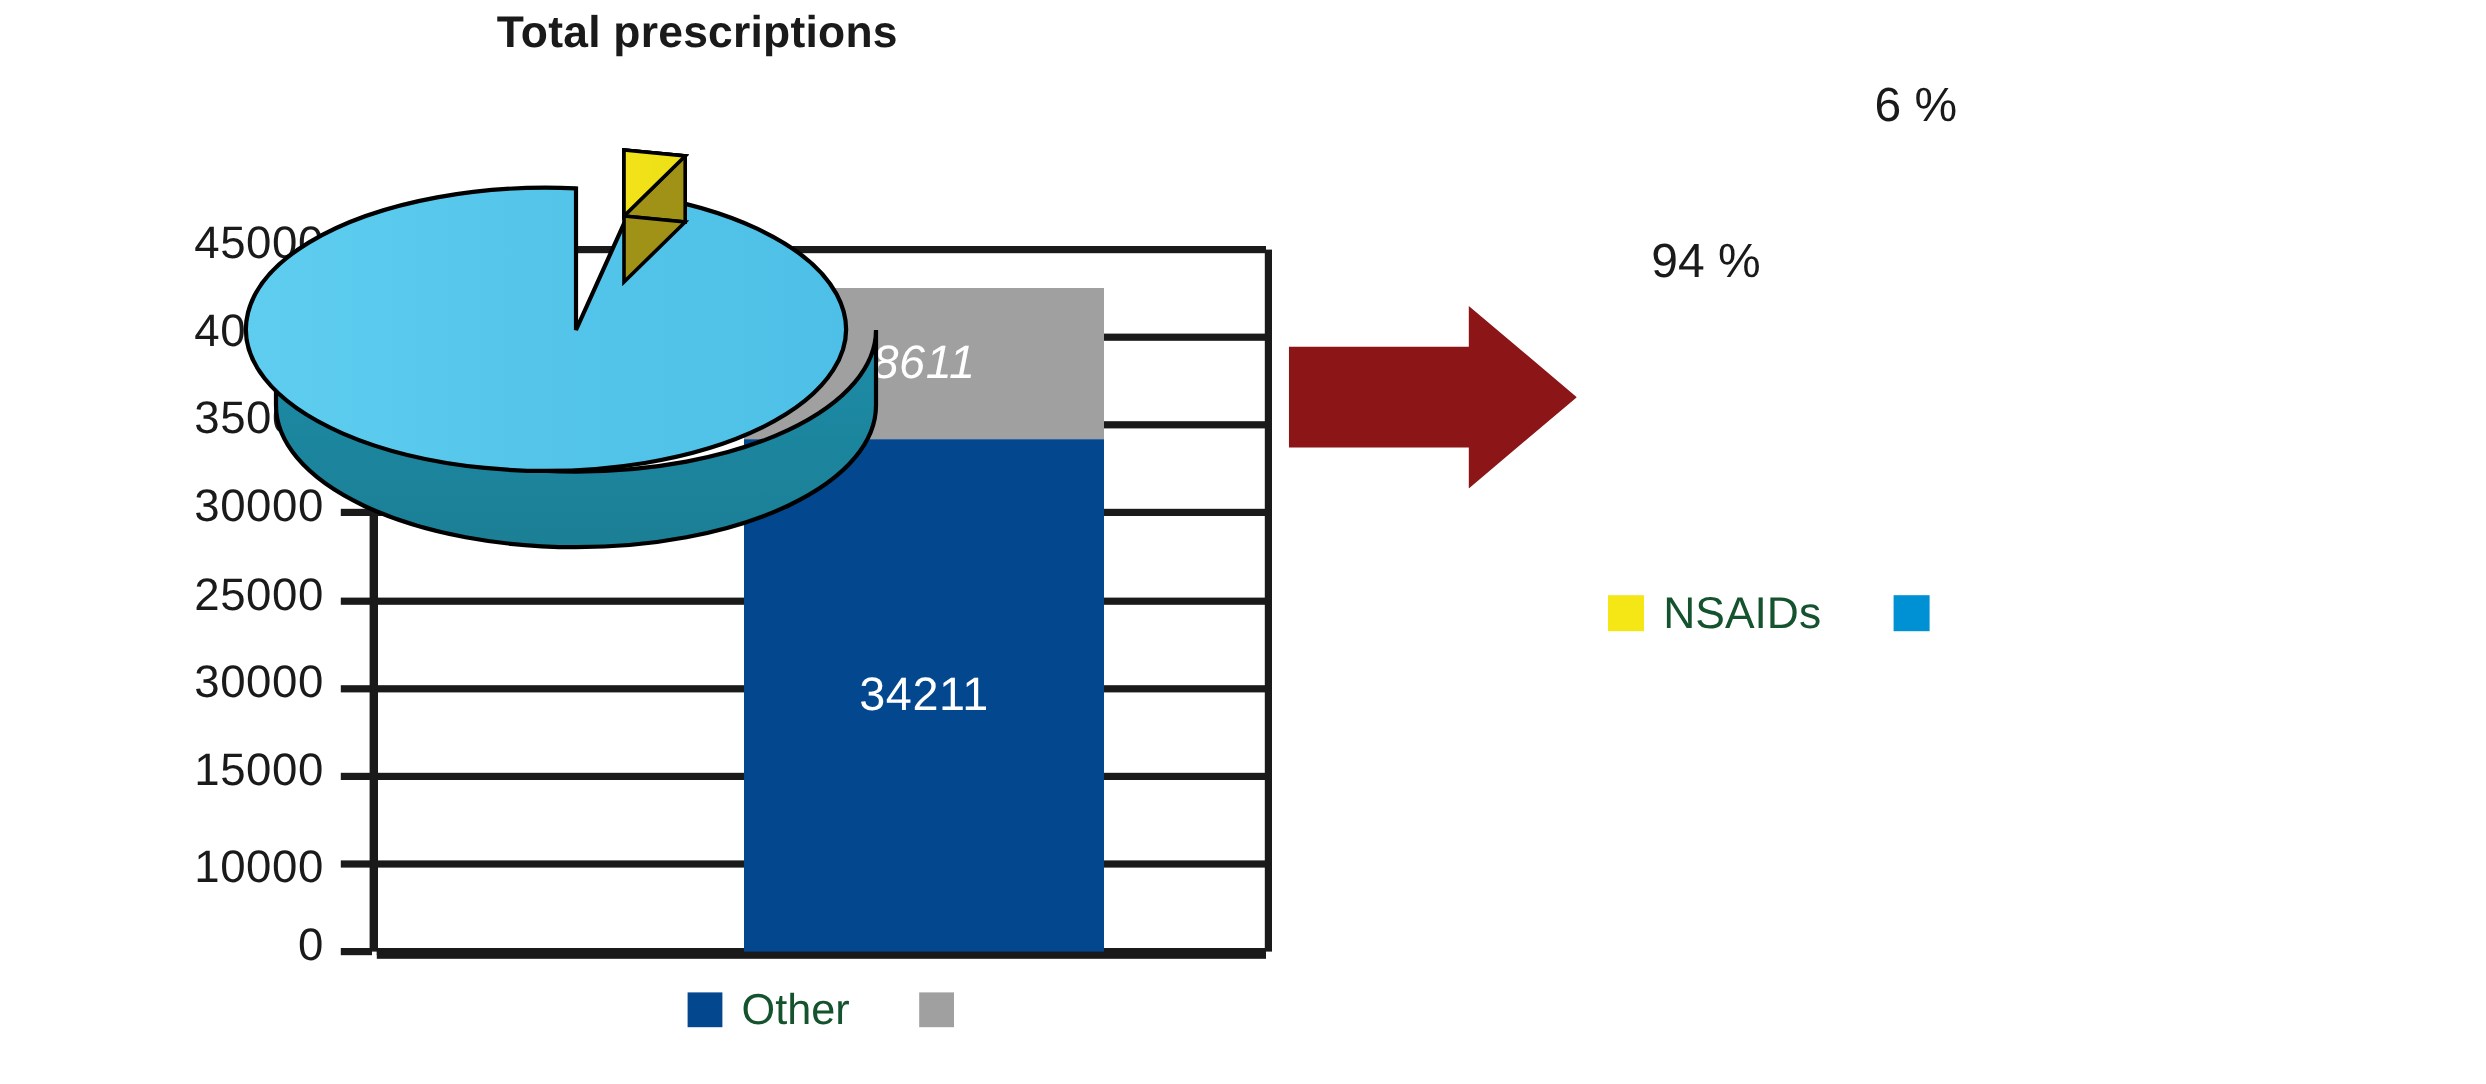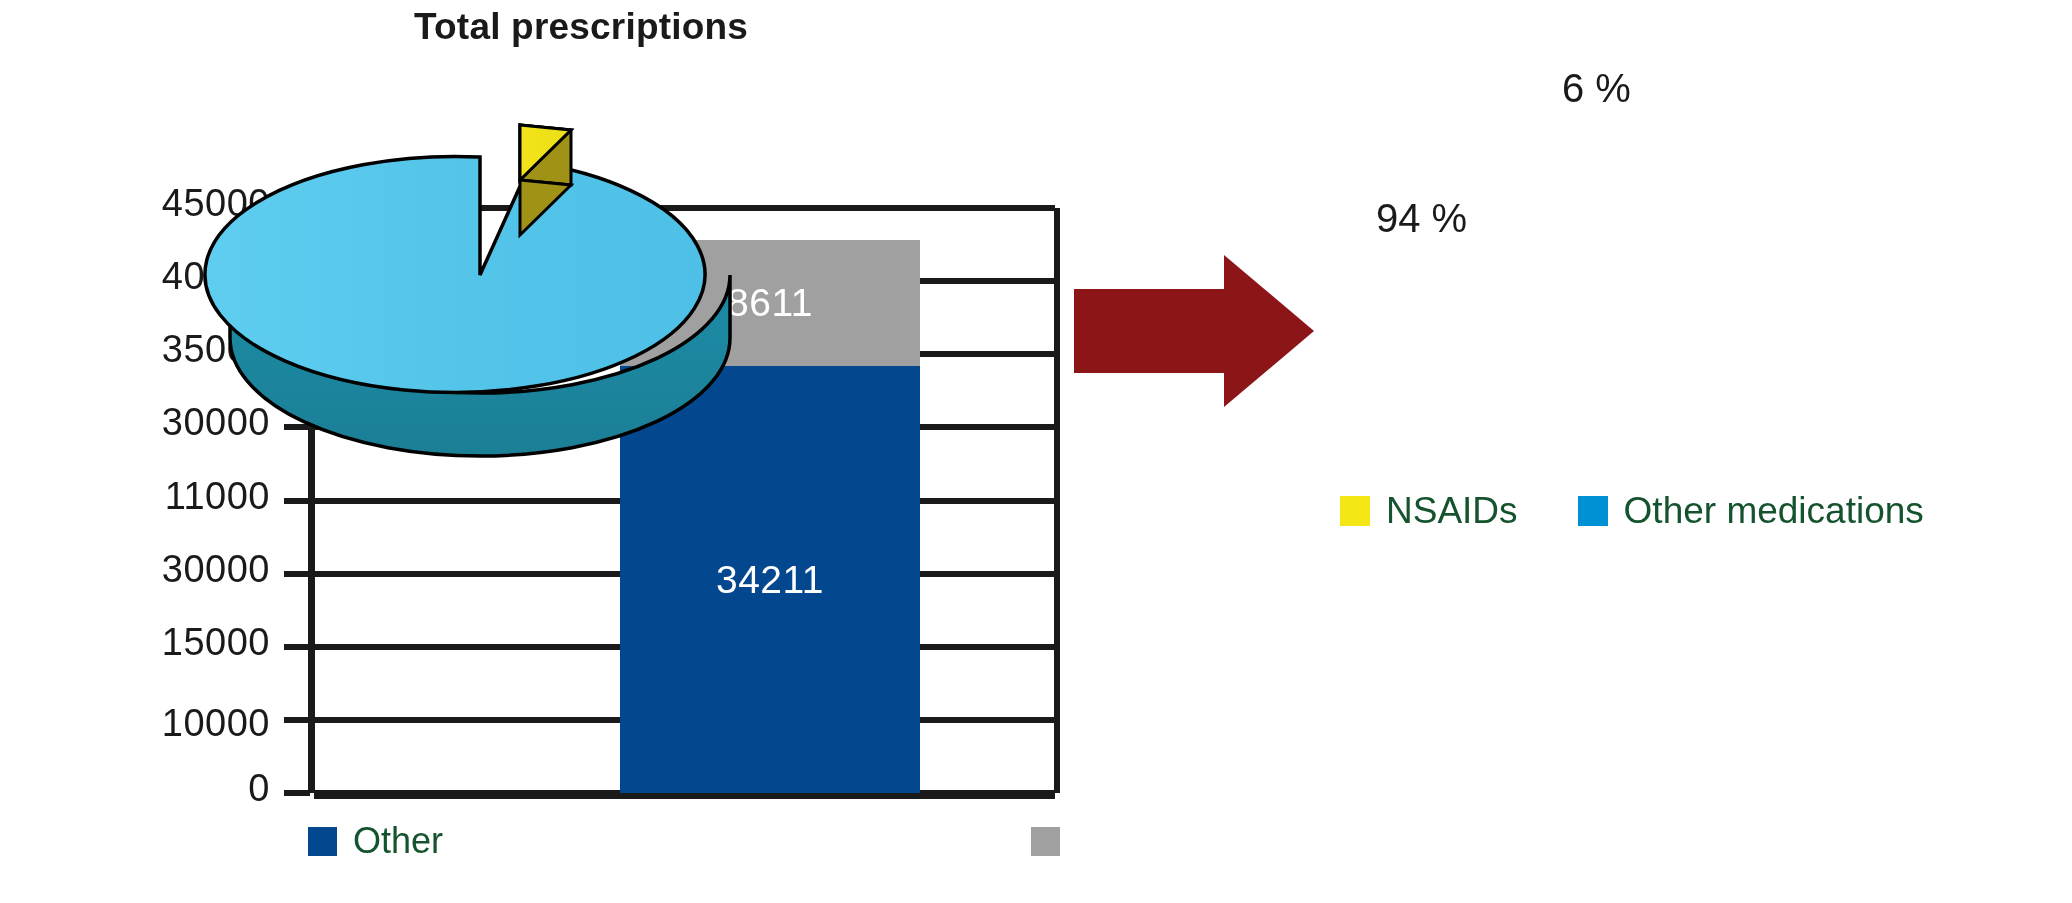--- a/index.html
+++ b/index.html
@@ -93,21 +93,21 @@
   }
   .seg-new   { background: #a0a0a0; }
   .seg-other { background: #03478f; text-align: center; }
 
   
   #bar-legend {
     position: absolute;
     left: 308px; top: 820px;
     width: 752px;
     display: flex;
-    justify-content: space-between;
+    justify-content: center;
     align-items: center;
     gap: 58px;
   }
   .legend-entry { display: flex; align-items: center; gap: 16px; }
   .legend-swatch { width: 29px; height: 29px; display: inline-block; }
   .legend-text { font-size: 36px; color: #14532d; white-space: nowrap; }
 
   
   #arrow {
     position: absolute;
@@ -145,21 +145,21 @@
 
   <div id="bar-panel">
 
     <div class="panel-title" id="title-total">Total prescriptions</div>
 
     <div id="ytick-labels">
         <div class="ytick-label" style="top: -26px;">45000</div>
         <div class="ytick-label" style="top: 47.125px;">40000</div>
         <div class="ytick-label" style="top: 120.25px;">35000</div>
         <div class="ytick-label" style="top: 193.375px;">30000</div>
-        <div class="ytick-label" style="top: 266.5px;">11000</div>
+        <div class="ytick-label" style="top: 266.5px;">25000</div>
         <div class="ytick-label" style="top: 339.625px;">30000</div>
         <div class="ytick-label" style="top: 412.75px;">15000</div>
         <div class="ytick-label" style="top: 494px;">10000</div>
         <div class="ytick-label" style="top: 559px;">0</div>
       </div>
 
     <div id="bar-plot">
       <div id="gridlines">
           <div class="gridline" style="top: -3px;"></div>
           <div class="tick-stub" style="top: -3px;"></div>
@@ -176,21 +176,21 @@
           <div class="gridline" style="top: 435.75px;"></div>
           <div class="tick-stub" style="top: 435.75px;"></div>
           <div class="gridline" style="top: 508.875px;"></div>
           <div class="tick-stub" style="top: 508.875px;"></div>
           <div class="gridline" style="top: 582px;"></div>
           <div class="tick-stub" style="top: 582px;"></div>
         </div>
       <div class="axis-baseline"></div>
 
       <div id="bar-stack">
-        <div class="bar-seg seg-new" id="seg-new" style="height: 125.936px; background: rgb(160, 160, 160);">
+        <div class="bar-seg seg-new" id="seg-new" style="height: 125.936px; background: rgb(160, 160, 160); font-style: italic;">
           <span class="bar-value">8611</span>
         </div>
         <div class="bar-seg seg-other" id="seg-other" style="height: 427.211px; background: rgb(3, 71, 143);">
           <span class="bar-value">34211</span>
         </div>
       </div>
     </div>
 
     <div id="bar-legend">
       <div class="legend-entry">
@@ -255,17 +255,16 @@
   <div class="pie-pct" id="pct-nsaids">6 %</div>
   <div class="pie-pct" id="pct-other">94 %</div>
 
   <div id="pie-legend">
     <div class="legend-entry">
       <span class="legend-swatch" id="sw-pie-0" style="background: rgb(245, 230, 22);"></span>
       <span class="legend-text">NSAIDs</span>
     </div>
     <div class="legend-entry">
       <span class="legend-swatch" id="sw-pie-1" style="background: rgb(0, 144, 212);"></span>
-      <span class="legend-text">Other medications</span>
     </div>
   </div>
 
 </div>
 
 </body></html>

